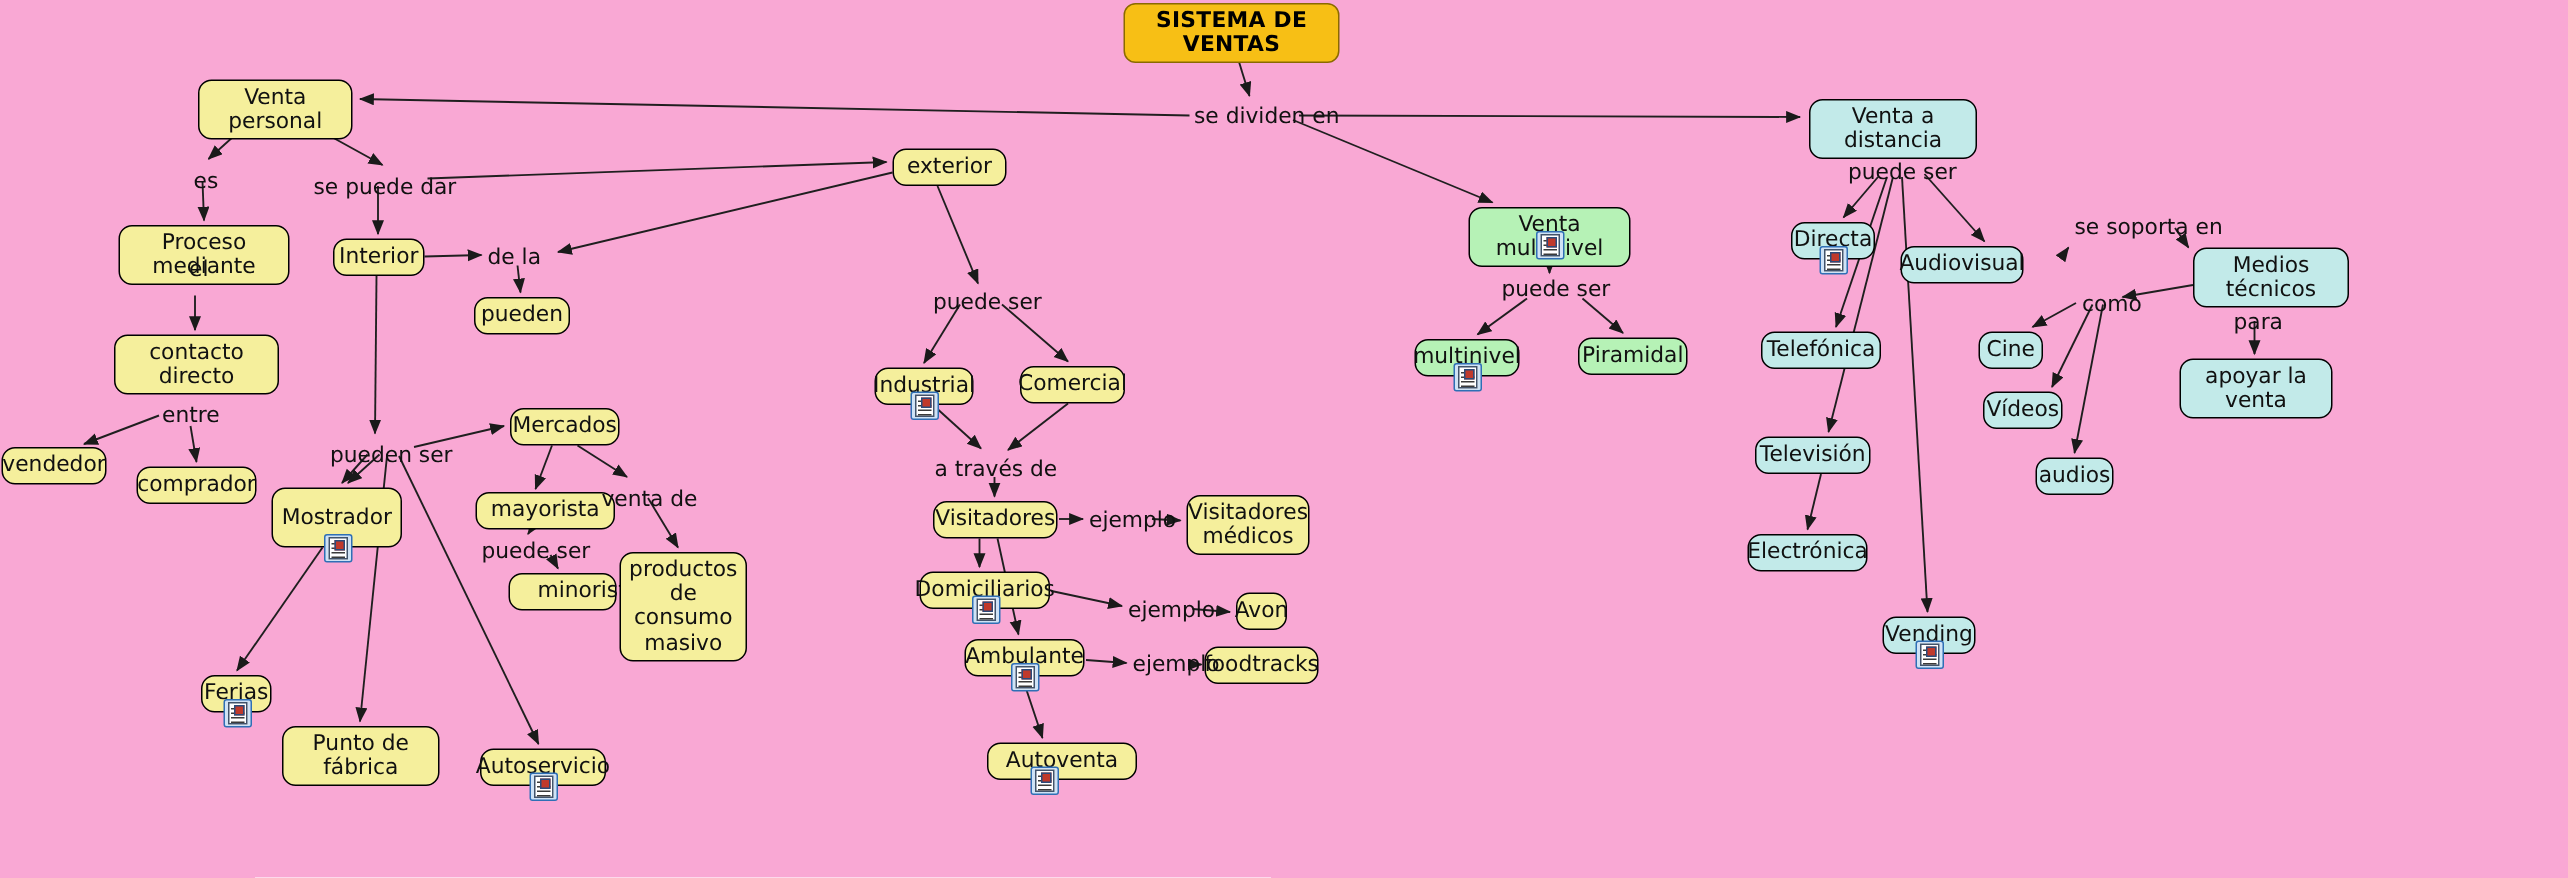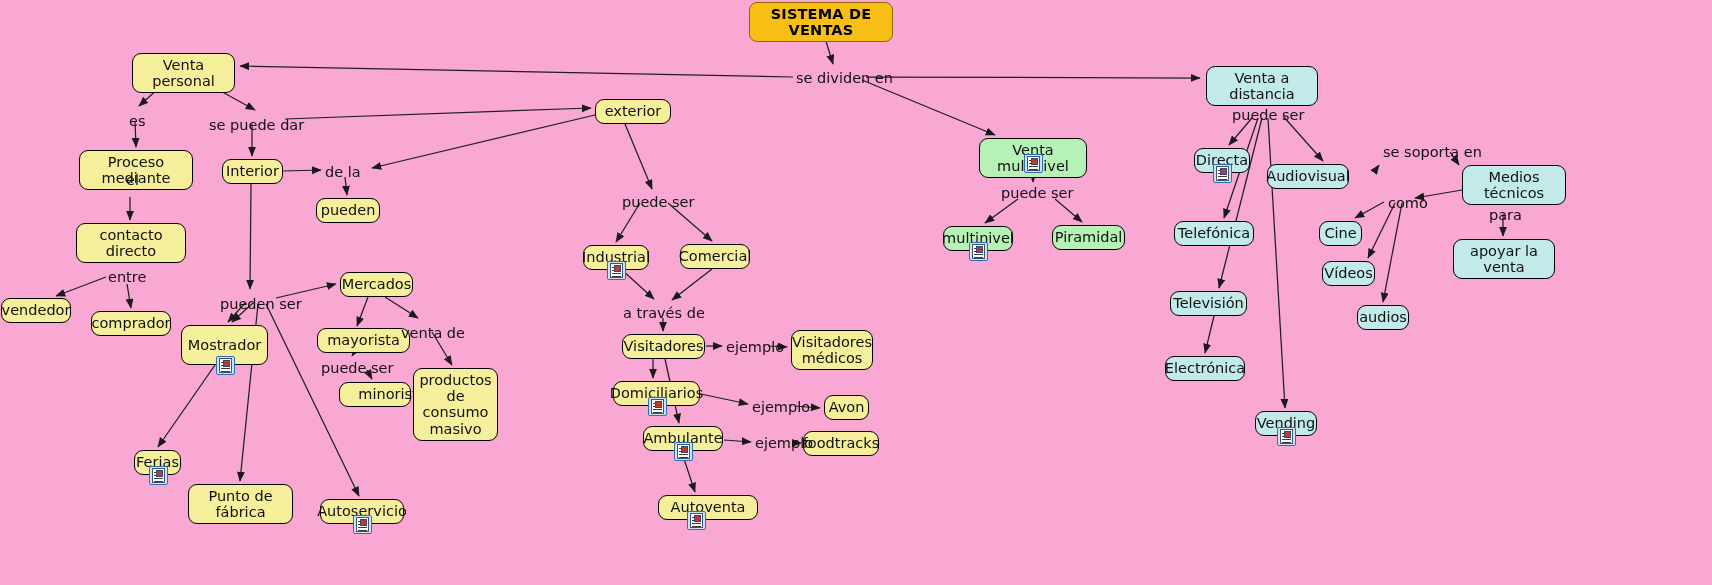--- a/index.html
+++ b/index.html
@@ -216,21 +216,21 @@
       <span class="noteicon" style="left: 647.5px; top: 397px;">
         <span class="frm"></span>
         <span class="pg">
           <span class="ln" style="top: 3px; width: 5px;"></span>
           <span class="ln" style="top: 6px; width: 9px;"></span>
           <span class="ln" style="top: 9px; width: 9px;"></span>
           <span class="ln" style="top: 12px; width: 9px;"></span>
           <span class="sq"></span>
         </span>
       </span>
-      <div class="node n-yellow" style="left: 824px; top: 395px; width: 45px; min-height: 25px;">
+      <div class="node n-yellow" style="left: 824px; top: 395px; width: 34px; min-height: 25px;">
         <span style="white-space: pre-line;">Avon</span>
       </div>
       <div class="node n-yellow" style="left: 643px; top: 426px; width: 80px; min-height: 25px;">
         <span style="white-space: pre-line;">Ambulante</span>
       </div>
       <span class="noteicon" style="left: 674px; top: 442px;">
         <span class="frm"></span>
         <span class="pg">
           <span class="ln" style="top: 3px; width: 5px;"></span>
           <span class="ln" style="top: 6px; width: 9px;"></span>

